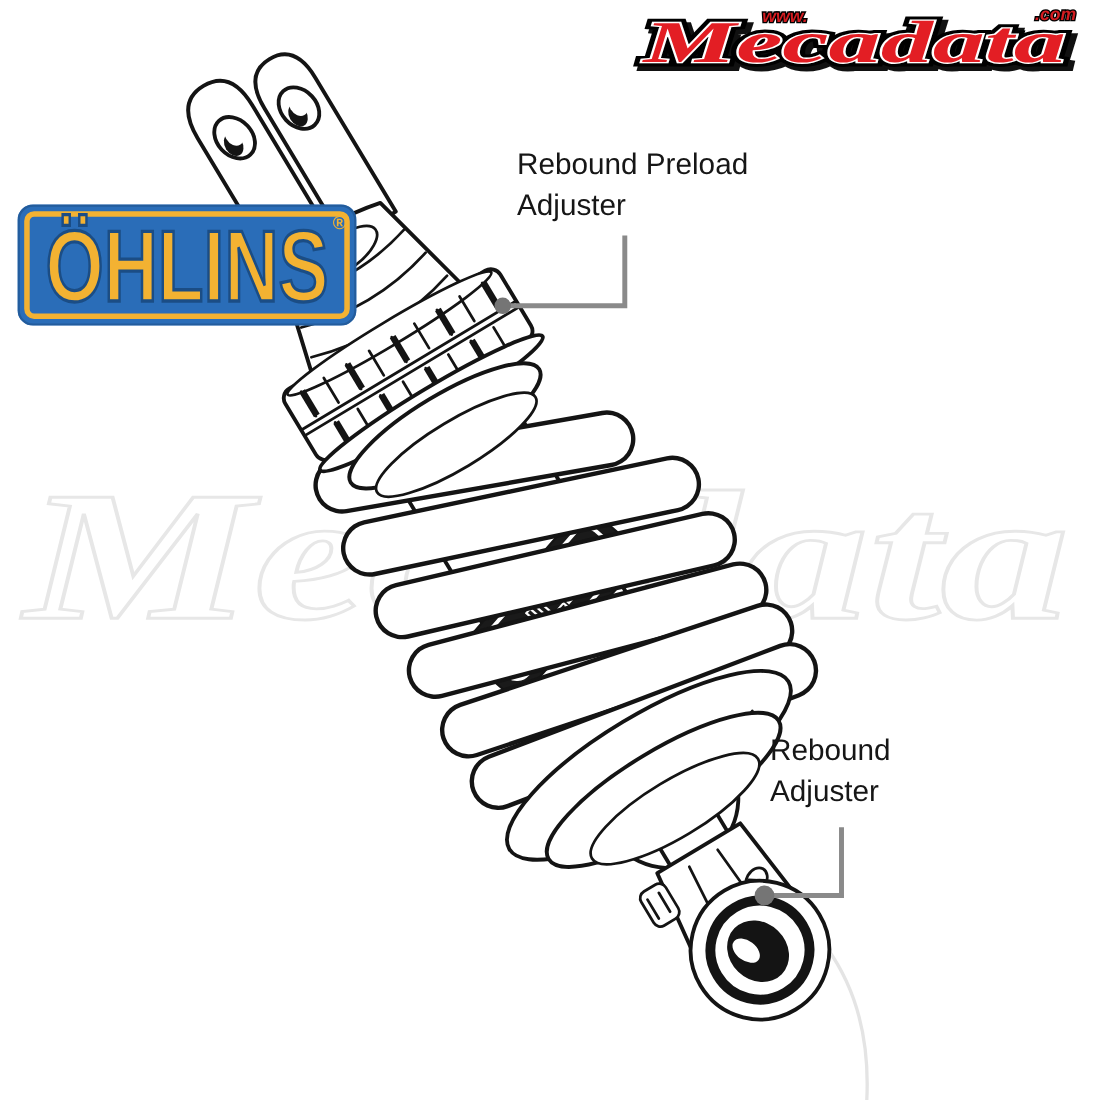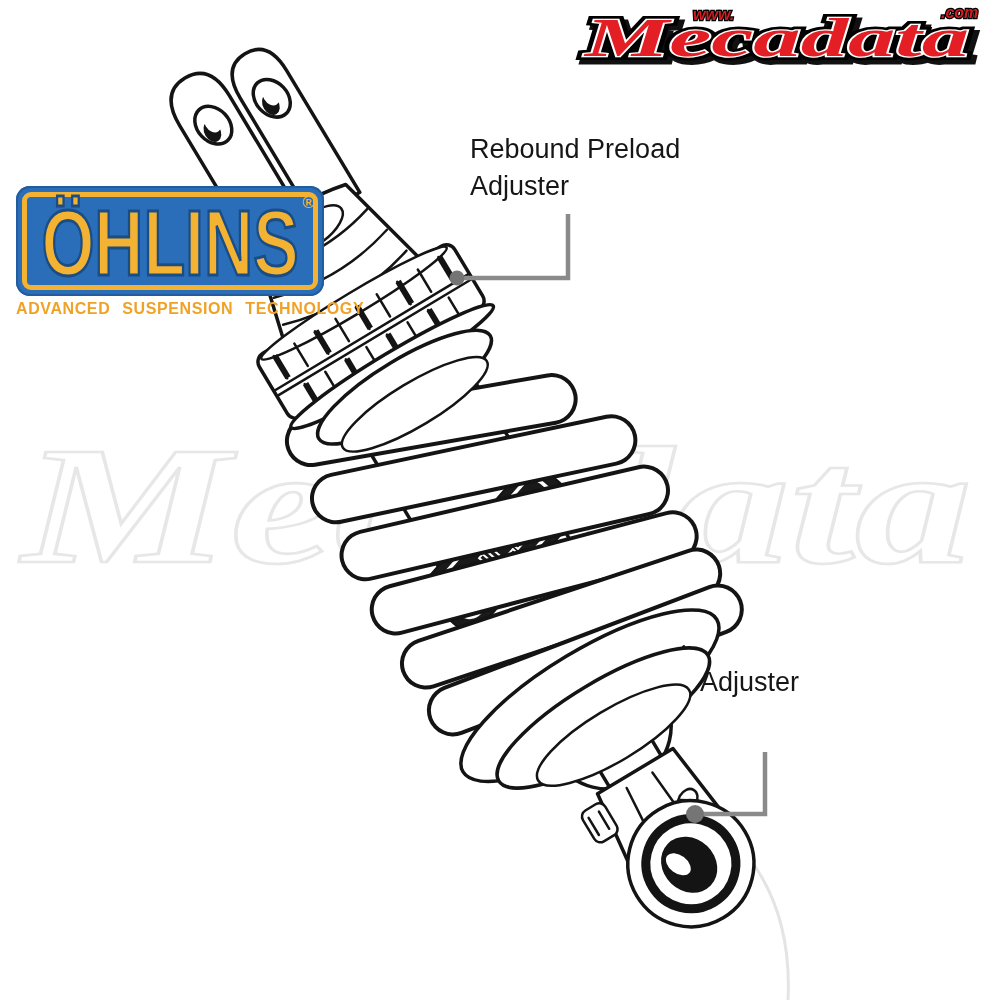--- a/index.html
+++ b/index.html
@@ -199,23 +199,23 @@
     <text class="main" x="10" y="56" font-size="54" textLength="384" lengthAdjust="spacingAndGlyphs">Mecadata</text>
     <text class="small" x="118" y="20" font-weight="bold" font-style="italic">www.</text>
     <text class="small" x="366" y="18" font-weight="bold" font-style="italic">.com</text>
   </svg>
 
   <div class="ohlins">
     <div class="inner"></div>
     <div class="word">ÖHLINS</div>
     <div class="reg">®</div>
   </div>
-  <div class="tagline">ADVANCED  SUSPENSION  TECHNOLOGY</div>
 
   <div class="label" style="left:470px;top:131px;">
     <div>Rebound Preload</div>
     <div>Adjuster</div>
   </div>
   <div class="label" style="left:700px;top:664px;">
+    <div>Rebound</div>
     <div>Adjuster</div>
   </div>
 
 </div>
 
 </body></html>

